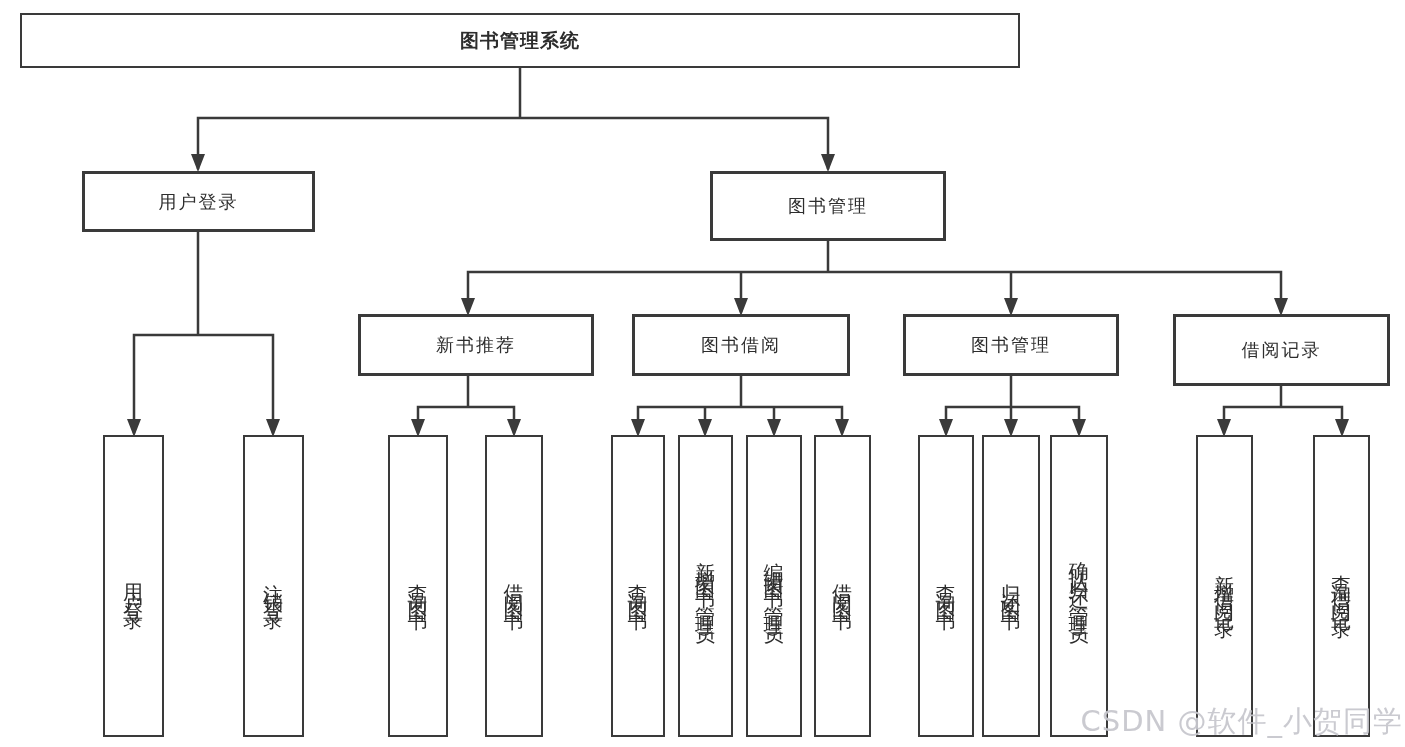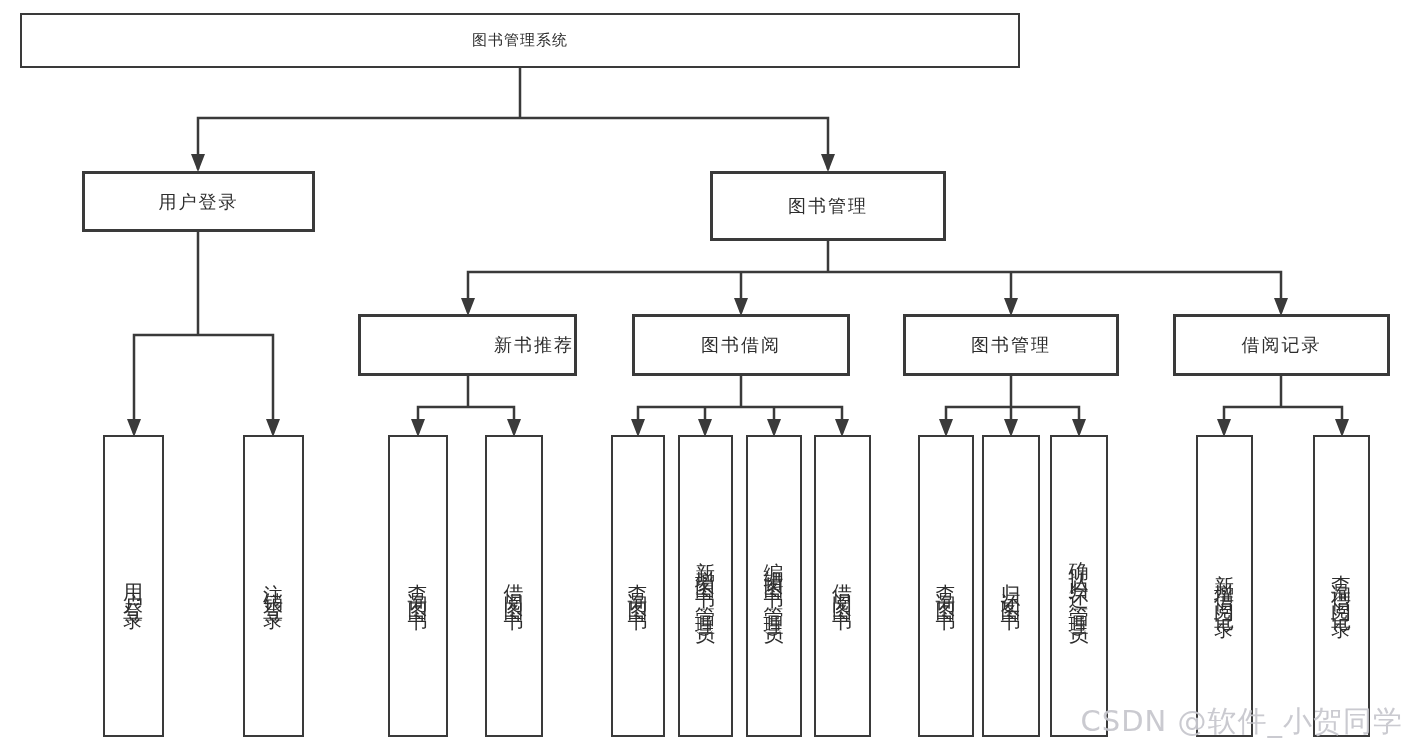--- a/index.html
+++ b/index.html
@@ -36,22 +36,23 @@
     background: #ffffff;
     border: 3px solid #3a3a3a;
     display: flex;
     align-items: center;
     justify-content: center;
     z-index: 2;
     color: #2d2d2d;
   }
   .root-box {
     border-width: 2px;
-    font-size: 15px;
+    font-size: 19px;
     letter-spacing: 1px;
+    font-weight: bold;
   }
   .branch {
     border-width: 3px;
     font-size: 18px;
     letter-spacing: 2px;
   }
   .leaf {
     border-width: 2px;
     top: 435px;
     height: 302px;
@@ -143,30 +144,30 @@
     <span class="lbl">图书管理系统</span>
   </div>
 
   <div class="box branch" style="left:82px;top:171px;width:233px;height:61px;">
     <span class="lbl">用户登录</span>
   </div>
   <div class="box branch" style="left:710px;top:171px;width:236px;height:70px;">
     <span class="lbl">图书管理</span>
   </div>
 
-  <div class="box branch" style="left:358px;top:314px;width:219px;height:62px;justify-content:flex-end;">
+  <div class="box branch" style="left:358px;top:314px;width:236px;height:62px;">
     <span class="lbl">新书推荐</span>
   </div>
   <div class="box branch" style="left:632px;top:314px;width:218px;height:62px;font-family:Liberation Mono, monospace;">
     <span class="lbl">图书借阅</span>
   </div>
   <div class="box branch" style="left:903px;top:314px;width:216px;height:62px;">
     <span class="lbl">图书管理</span>
   </div>
-  <div class="box branch" style="left:1173px;top:314px;width:217px;height:62px;">
+  <div class="box branch" style="left:1173px;top:314px;width:217px;height:72px;">
     <span class="lbl">借阅记录</span>
   </div>
 
   <div class="box leaf" style="left:103px;width:61px;">
     <span class="lbl">用户登录</span>
   </div>
   <div class="box leaf" style="left:243px;width:61px;">
     <span class="lbl">注销登录</span>
   </div>
 

